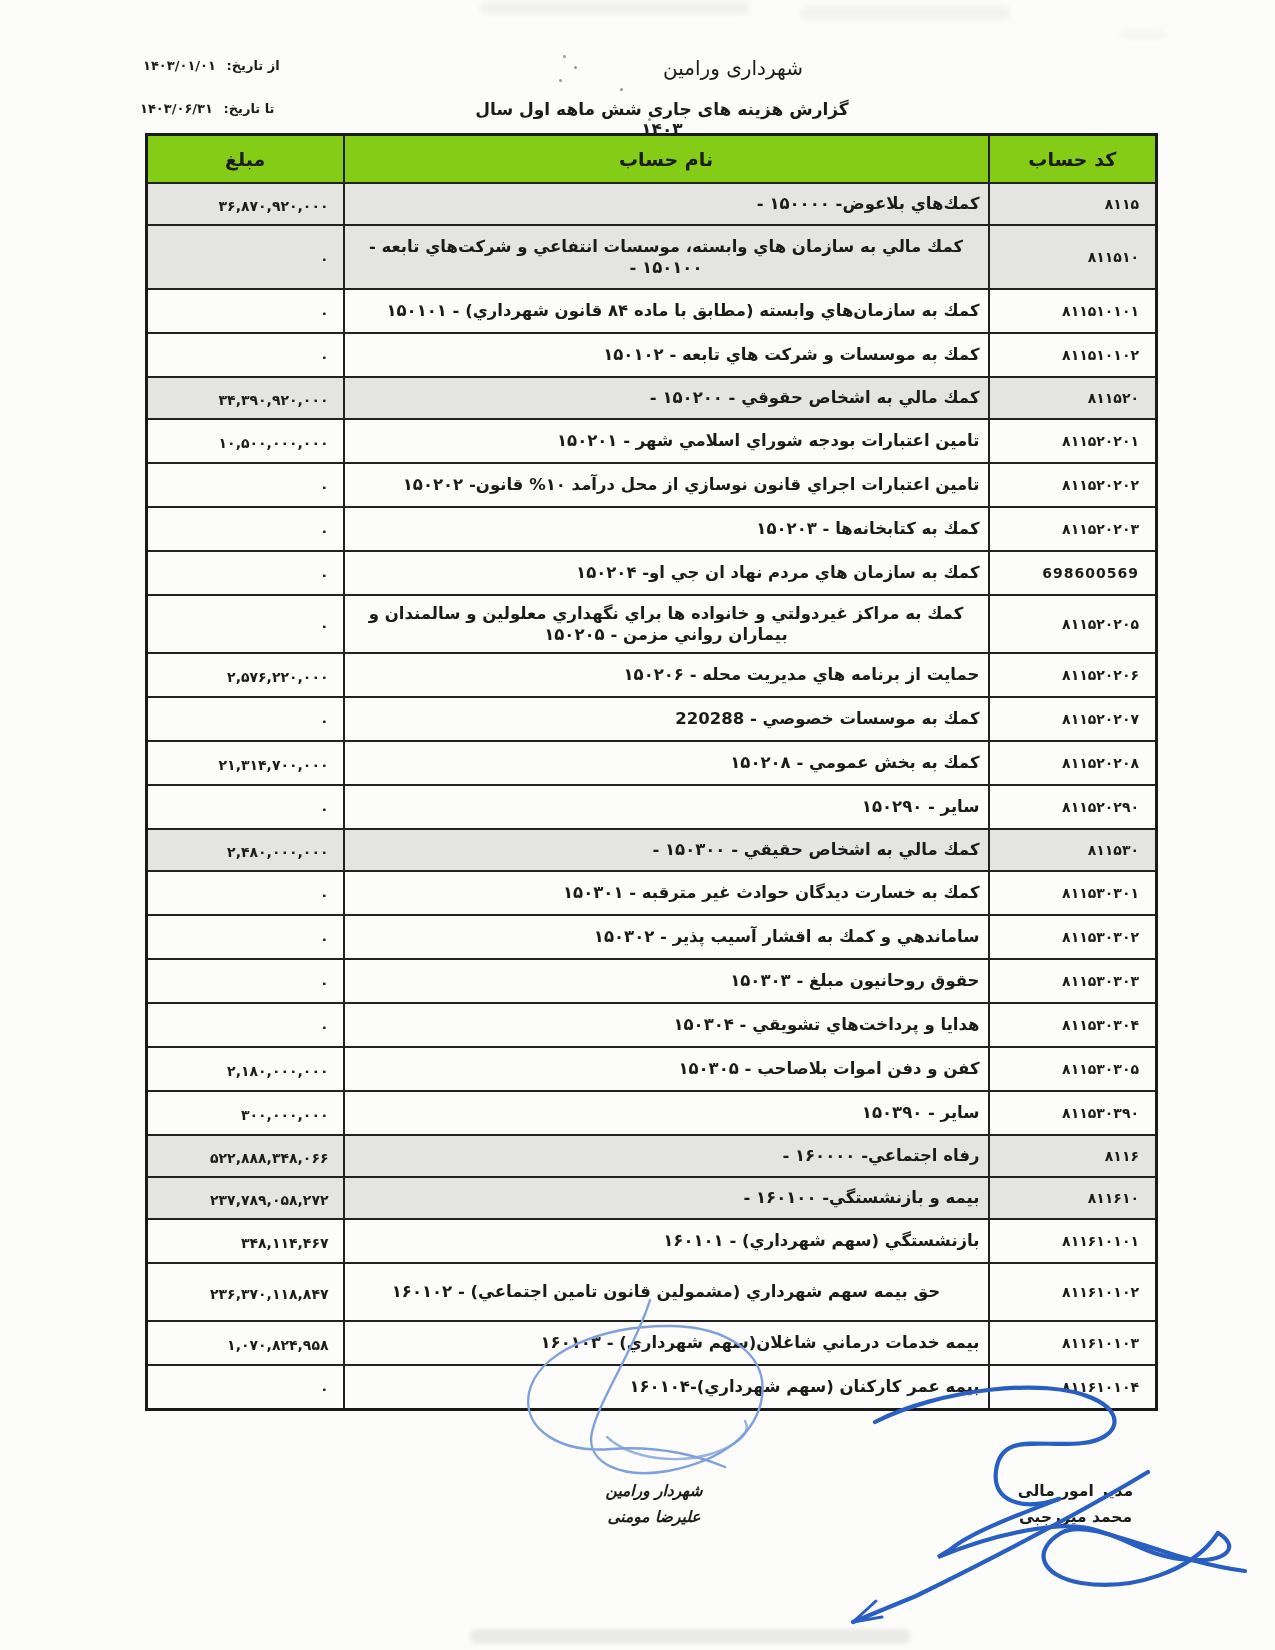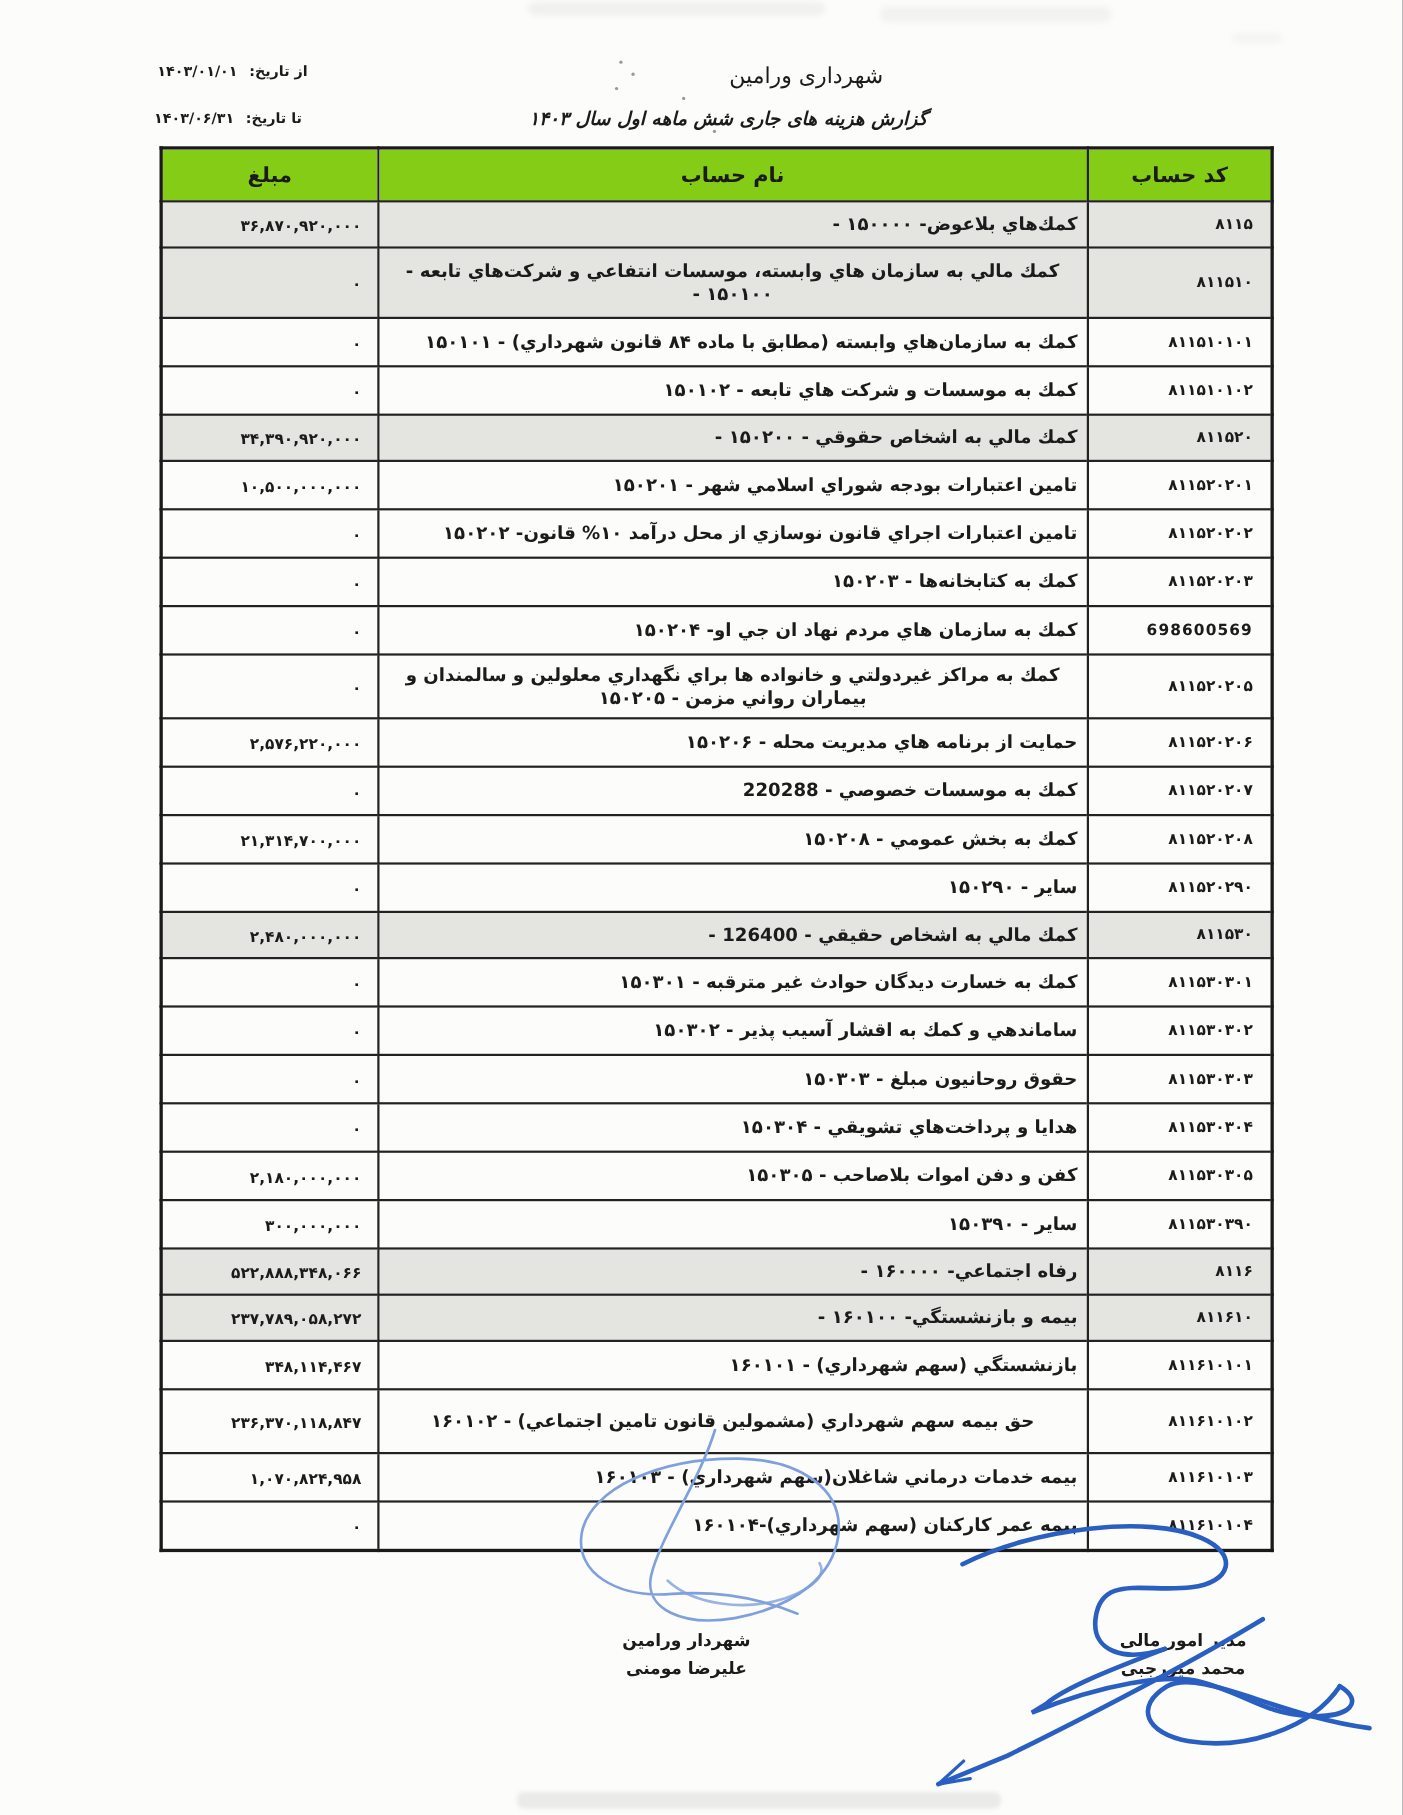--- a/index.html
+++ b/index.html
@@ -5,21 +5,21 @@
   html,body{margin:0;padding:0;background:#888;}
   .page{
     position:relative; width:1275px; height:1650px; margin:0 auto;
     background:#fcfcfb; overflow:hidden;
     font-family:"DejaVu Sans", sans-serif; color:#1b1b1b; direction:rtl;
   }
   
   .org-title{position:absolute; top:56px; left:583px; width:300px; text-align:center;
     font-size:20px; font-weight:normal;}
   .report-title{position:absolute; top:99px; left:462px; width:400px; text-align:center;
-    font-size:17px; font-weight:bold;font-style:italic;}
+    font-size:17px; font-weight:bold;}
   .date-line{position:absolute; font-size:13px; font-weight:bold; white-space:nowrap;}
   .date-from{top:58px; left:143px;}
   .date-to{top:101px; left:140px;}
   .date-line .val{margin-right:6px;}
   
   .tbl-wrap{position:absolute; top:133px; left:148px; width:1010px;}
   table.report{border-collapse:collapse; width:1010px; table-layout:fixed;
     border:3px solid #1a1a1a;}
   table.report col.c-code{width:168px;}
   table.report col.c-name{width:645px;}
@@ -32,21 +32,21 @@
   tr.row.shaded{height:42px; background:#e4e4e1;}
   tr.row.tall{height:58px;}
   tr.row.shaded.tall{height:64px;}
   td.cell-code{font-size:14px; font-weight:bold; text-align:right; padding:0 16px 0 4px; letter-spacing:1px; white-space:nowrap;}
   td.cell-name{font-size:16.5px; font-weight:bold; text-align:right; padding:2px 8px; line-height:1.28;}
   td.cell-name.center{text-align:center;}
   td.cell-amount{font-size:14px; font-weight:bold; text-align:right; padding:4px 14px 0 6px; letter-spacing:.5px; white-space:nowrap;}
   
   .sig-block{position:absolute; text-align:center; font-weight:bold; font-size:15.5px; line-height:1.65;}
   .sig-finance{top:1479px; left:998px; width:155px;}
-  .sig-mayor{top:1479px; left:540px; width:168px;}
+  .sig-mayor{top:1479px; left:570px; width:168px;font-style:italic;}
   .sig-council{top:1479px; left:148px; width:178px;}
   .sig-svg{position:absolute; top:0; left:0; pointer-events:none; z-index:5;}
   
   .smudge{position:absolute; background:#9a9a96; border-radius:6px; filter:blur(3px);}
   .sm-top1{left:480px; top:2px; width:270px; height:12px; opacity:.12;}
   .sm-top2{left:800px; top:6px; width:210px; height:14px; opacity:.10;}
   .sm-top3{left:1120px; top:30px; width:46px; height:9px; opacity:.08;}
   .sm-bottom{left:470px; top:1629px; width:440px; height:15px; opacity:.18; filter:blur(2px);}
   .speck{position:absolute; background:#6f6f6b; border-radius:50%; width:3px; height:3px; opacity:.7;}
 </style>
@@ -156,21 +156,21 @@
             <td class="cell-name">كمك به بخش عمومي - ۱۵۰۲۰۸</td>
             <td class="cell-amount">۲۱,۳۱۴,۷۰۰,۰۰۰</td>
           </tr>
           <tr class="row">
             <td class="cell-code">۸۱۱۵۲۰۲۹۰</td>
             <td class="cell-name">ساير - ۱۵۰۲۹۰</td>
             <td class="cell-amount">۰</td>
           </tr>
           <tr class="row shaded">
             <td class="cell-code">۸۱۱۵۳۰</td>
-            <td class="cell-name">كمك مالي به اشخاص حقيقي - 126400 -</td>
+            <td class="cell-name">كمك مالي به اشخاص حقيقي - ۱۵۰۳۰۰ -</td>
             <td class="cell-amount">۲,۴۸۰,۰۰۰,۰۰۰</td>
           </tr>
           <tr class="row">
             <td class="cell-code">۸۱۱۵۳۰۳۰۱</td>
             <td class="cell-name">كمك به خسارت ديدگان حوادث غير مترقبه - ۱۵۰۳۰۱</td>
             <td class="cell-amount">۰</td>
           </tr>
           <tr class="row">
             <td class="cell-code">۸۱۱۵۳۰۳۰۲</td>
             <td class="cell-name">ساماندهي و كمك به اقشار آسيب پذير - ۱۵۰۳۰۲</td>

